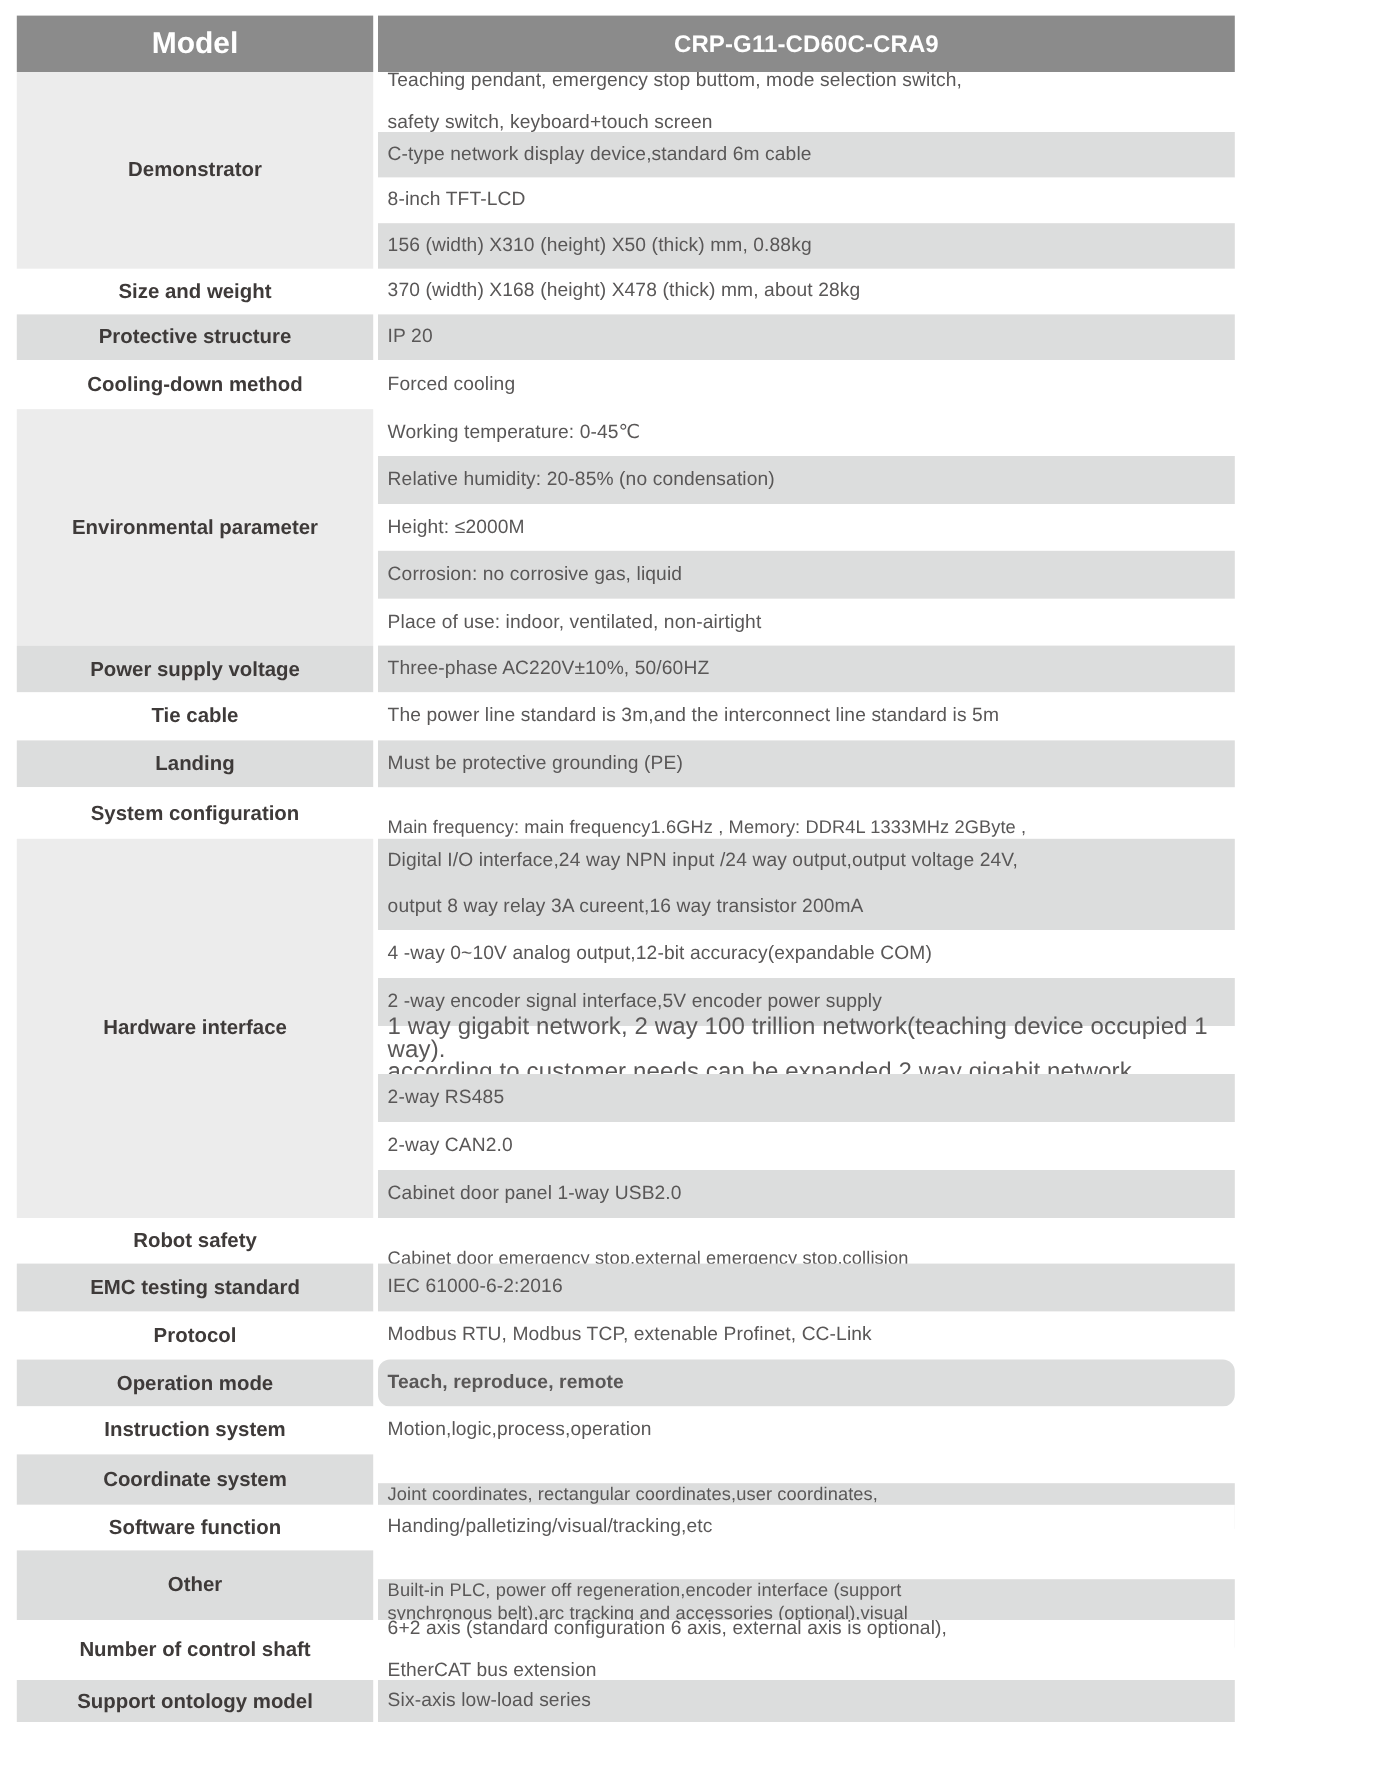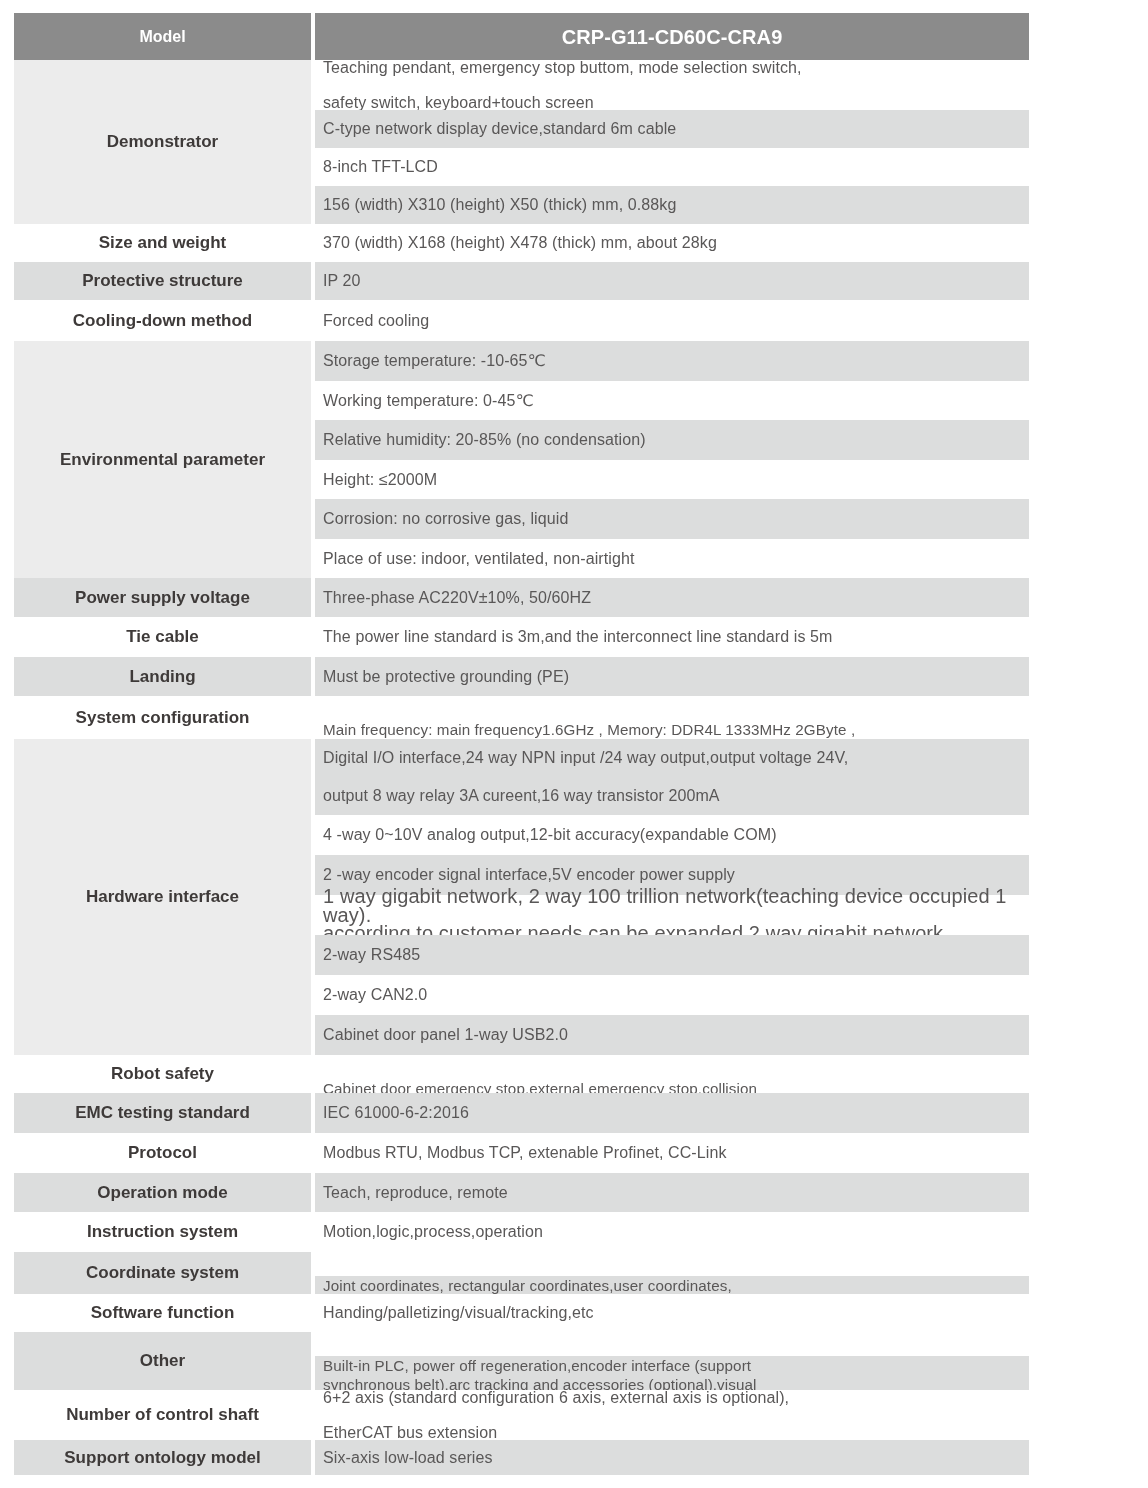--- a/index.html
+++ b/index.html
@@ -22,26 +22,26 @@
     font-size:16px;color:#595757;line-height:1.2;
     white-space:pre-line;letter-spacing:0.1px;
   }
   .w{background:#ffffff;}
   .g{background:#dcdddd;}
   .span-bg{background:#ececec;}
   .hdr .lbl,.hdr .vrow{
     background:#8b8b8b;color:#ffffff;font-weight:bold;
   }
   .hdr .vrow{font-size:20px;justify-content:center;padding:0;}
-  .hdr .lbl{font-size:16px;}
+  .hdr .lbl{font-size:25px;}
   .two{line-height:35px;}
   .wide2{line-height:38px;}
   .sm{font-size:20px;line-height:18.5px;}
   .md{font-size:15.2px;line-height:19px;margin-top:24px;}
-  .bold-val{font-weight:normal;}
+  .bold-val{font-weight:bold;border-radius:10px;}
 </style>
 </head>
 <body>
 
 <div class="spec-table">
 
   <div class="sec hdr" style="height:47px">
     <div class="lbl">Model</div>
     <div class="vals">
         <div class="vrow" style="height:47px">CRP-G11-CD60C-CRA9</div>
@@ -76,21 +76,20 @@
   <div class="sec" style="height:41px">
     <div class="lbl w">Cooling-down method</div>
     <div class="vals">
         <div class="vrow w" style="height:41px">Forced cooling</div>
       </div>
   </div>
 
   <div class="sec">
     <div class="lbl span-bg">Environmental parameter</div>
     <div class="vals">
-      <div class="vrow g" style="height:40px">Storage temperature: -10-65℃</div>
       <div class="vrow w" style="height:39px">Working temperature: 0-45℃</div>
       <div class="vrow g" style="height:40px">Relative humidity: 20-85% (no condensation)</div>
       <div class="vrow w" style="height:39px">Height: ≤2000M</div>
       <div class="vrow g" style="height:40px">Corrosion: no corrosive gas, liquid</div>
       <div class="vrow w" style="height:39px">Place of use: indoor, ventilated, non-airtight</div>
     </div>
   </div>
 
   <div class="sec" style="height:39px">
     <div class="lbl g">Power supply voltage</div>

